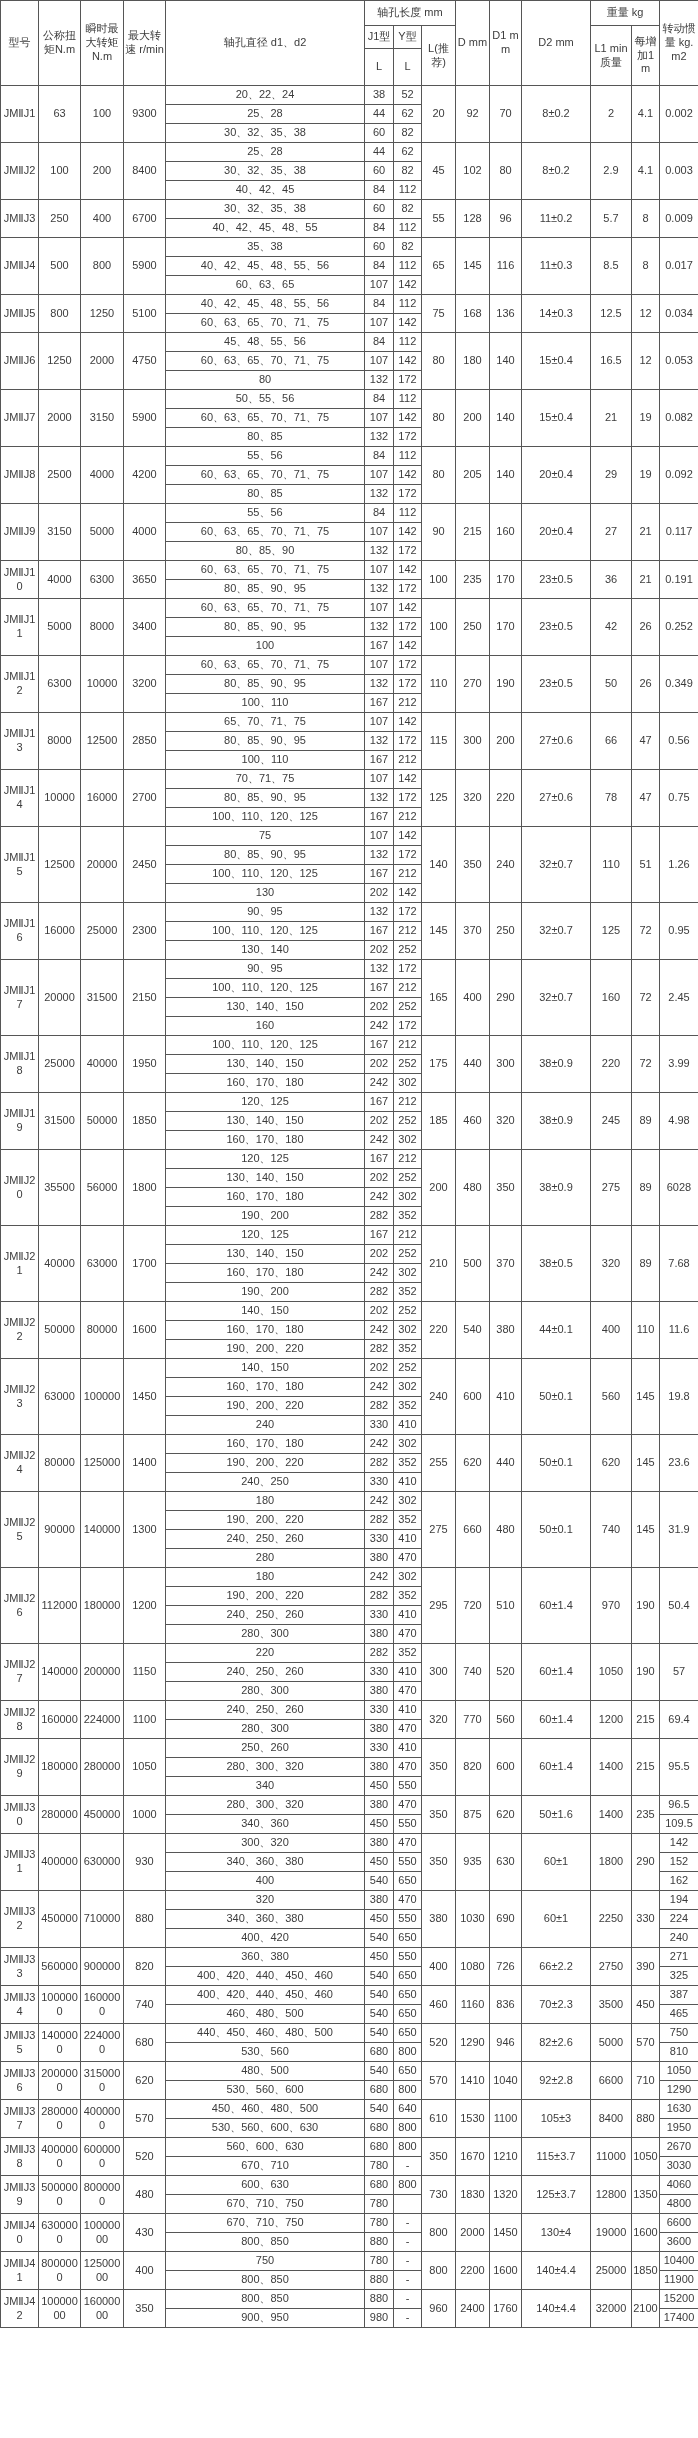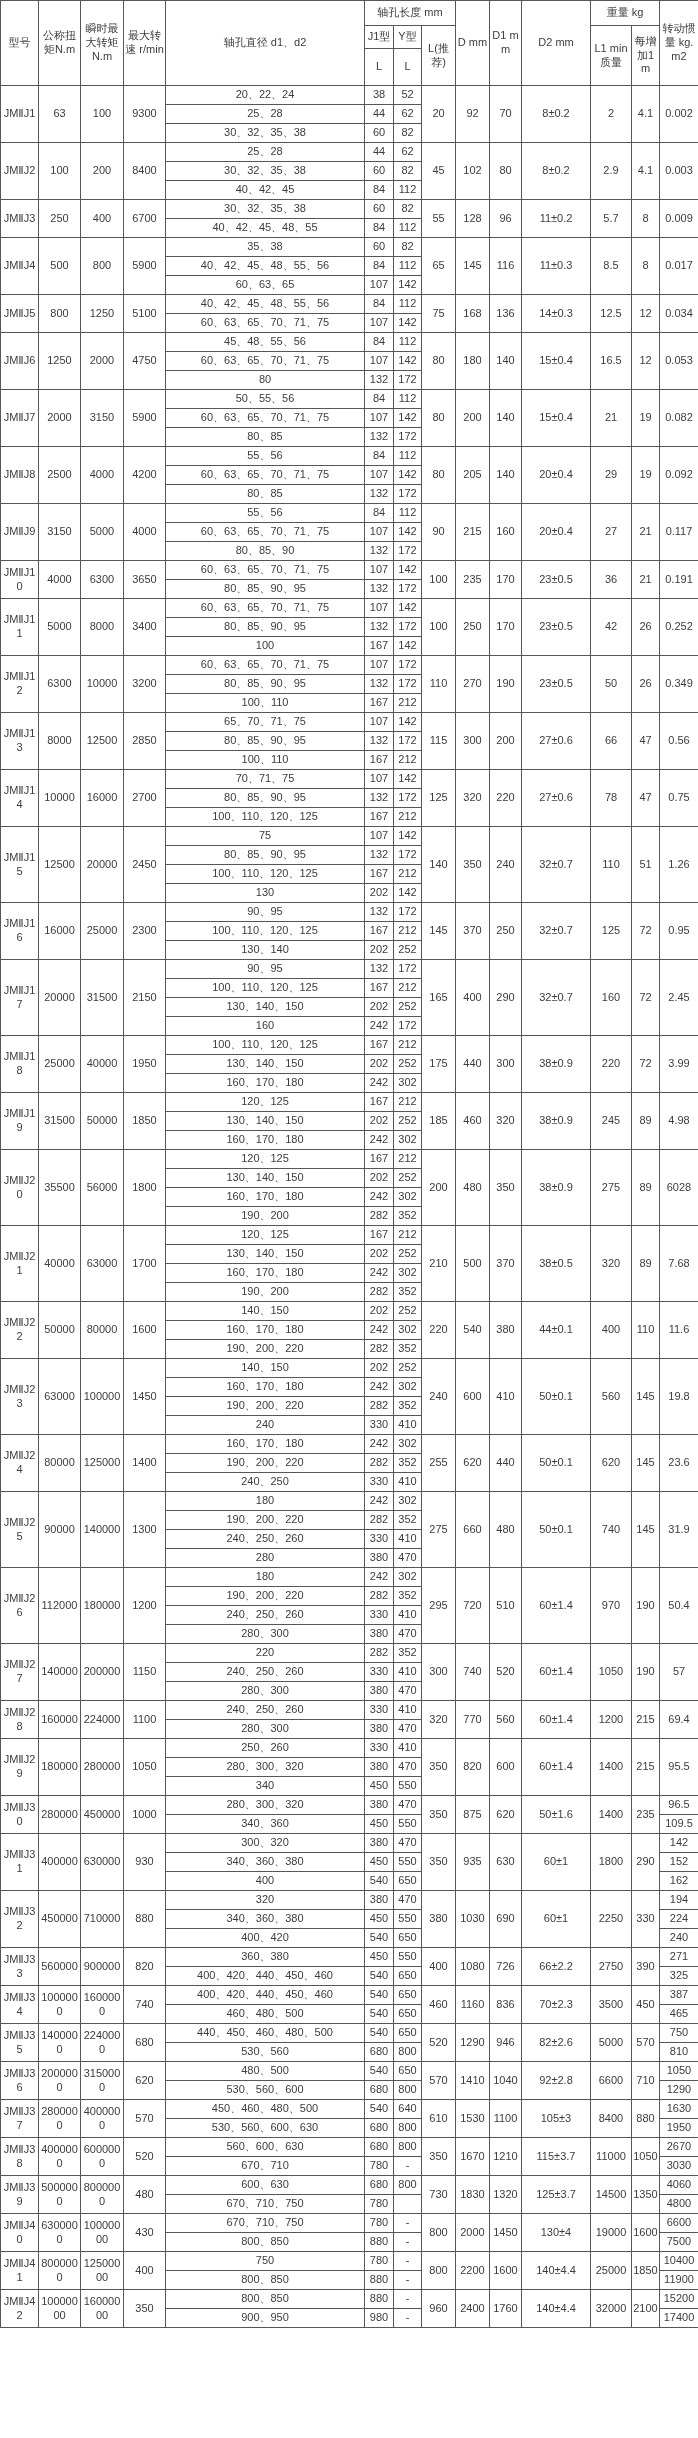--- a/index.html
+++ b/index.html
@@ -1062,21 +1062,21 @@
           <td rowspan="2" class="num">5000000</td>
           <td rowspan="2" class="num">8000000</td>
           <td rowspan="2" class="num">480</td>
           <td class="bore-cell">600、630</td>
           <td class="num">680</td>
           <td class="num">800</td>
           <td rowspan="2" class="num">730</td>
           <td rowspan="2" class="num">1830</td>
           <td rowspan="2" class="num">1320</td>
           <td rowspan="2" class="num">125±3.7</td>
-          <td rowspan="2" class="num">14500</td>
+          <td rowspan="2" class="num">12800</td>
           <td rowspan="2" class="num">1350</td>
           <td class="num">4060</td>
         </tr>
         <tr>
           <td class="bore-cell">670、710、750</td>
           <td class="num">780</td>
           <td class="num"></td>
           <td class="num">4800</td>
         </tr>
         <tr>
@@ -1092,21 +1092,21 @@
           <td rowspan="2" class="num">1450</td>
           <td rowspan="2" class="num">130±4</td>
           <td rowspan="2" class="num">19000</td>
           <td rowspan="2" class="num">1600</td>
           <td class="num">6600</td>
         </tr>
         <tr>
           <td class="bore-cell">800、850</td>
           <td class="num">880</td>
           <td class="num">-</td>
-          <td class="num">7500</td>
+          <td class="num">3600</td>
         </tr>
         <tr>
           <td rowspan="2" class="model-cell">JMⅡJ41</td>
           <td rowspan="2" class="num">8000000</td>
           <td rowspan="2" class="num">12500000</td>
           <td rowspan="2" class="num">400</td>
           <td class="bore-cell">750</td>
           <td class="num">780</td>
           <td class="num">-</td>
           <td rowspan="2" class="num">800</td>

